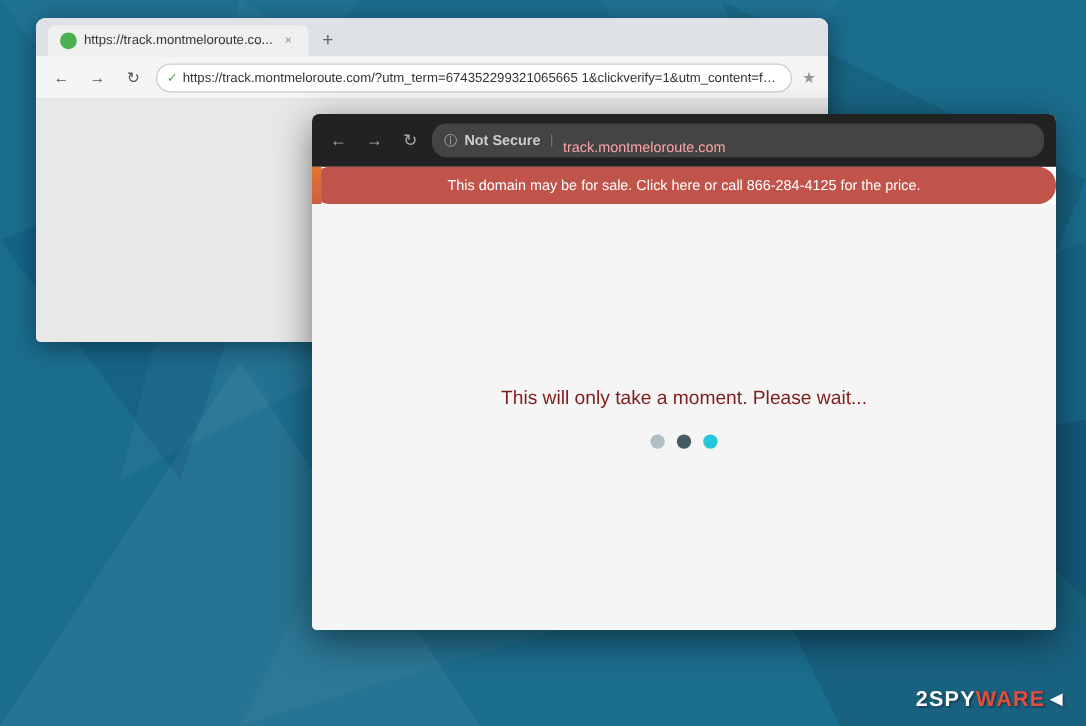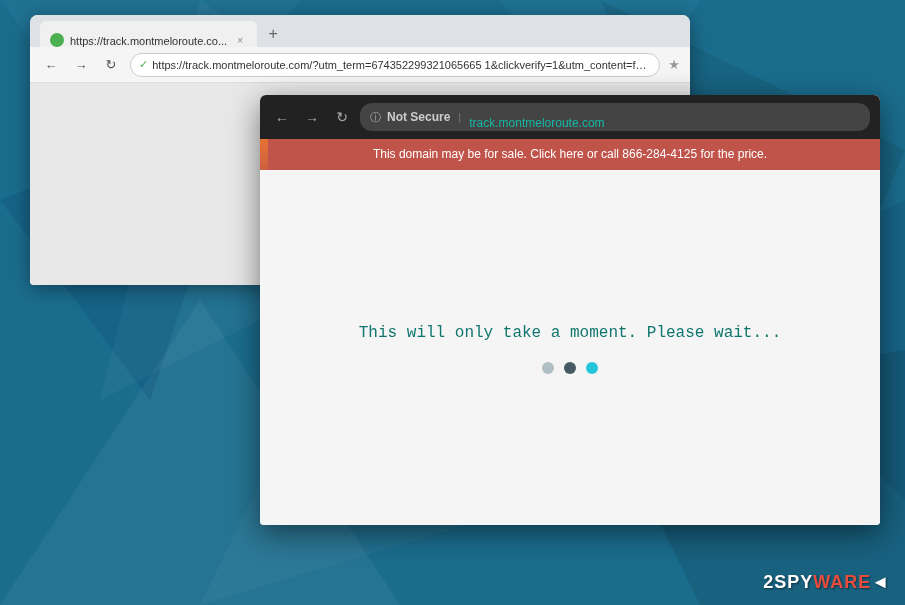--- a/index.html
+++ b/index.html
@@ -51,21 +51,21 @@
       gap: 2px;
     }
 
     .browser-back .tab {
       background: #f0f0f0;
       border-radius: 6px 6px 0 0;
       height: 26px;
       min-width: 180px;
       max-width: 220px;
       display: flex;
-      align-items: flex-end;
+      align-items: center;
       padding: 0 10px;
       font-size: 11px;
       color: #333;
       gap: 6px;
     }
 
     .tab-favicon {
       width: 14px;
       height: 14px;
       background: #4caf50;
@@ -217,33 +217,34 @@
       font-size: 12px;
       font-weight: 700;
     }
 
     .separator {
       color: #777;
       margin: 0 2px;
     }
 
     .domain-text {
-      color: #14b8a6;
+      color: #fca5a5;
       font-size: 12px;
       margin-top: 12px;
     }
 
     
     .sale-banner {
       background: #c0534a;
       color: #fff;
       text-align: center;
       padding: 7px 12px;
       font-size: 12px;
       line-height: 1.4;
+      border-radius: 15px;
     }
 
     
     .left-stripe {
       position: absolute;
       left: 0;
       top: 44px;
       width: 8px;
       height: 50px;
       background: linear-gradient(to bottom, #e57332, #c0534a);
@@ -256,22 +257,22 @@
       display: flex;
       flex-direction: column;
       align-items: center;
       justify-content: center;
       gap: 20px;
       position: relative;
     }
 
     .wait-text {
       font-size: 16px;
-      color: #0f766e;
-      font-family: Liberation Mono, monospace;
+      color: #7f1d1d;
+      font-family: Liberation Sans, sans-serif;
     }
 
     .dots-container {
       display: flex;
       gap: 10px;
       align-items: center;
     }
 
     .dot {
       width: 12px;

